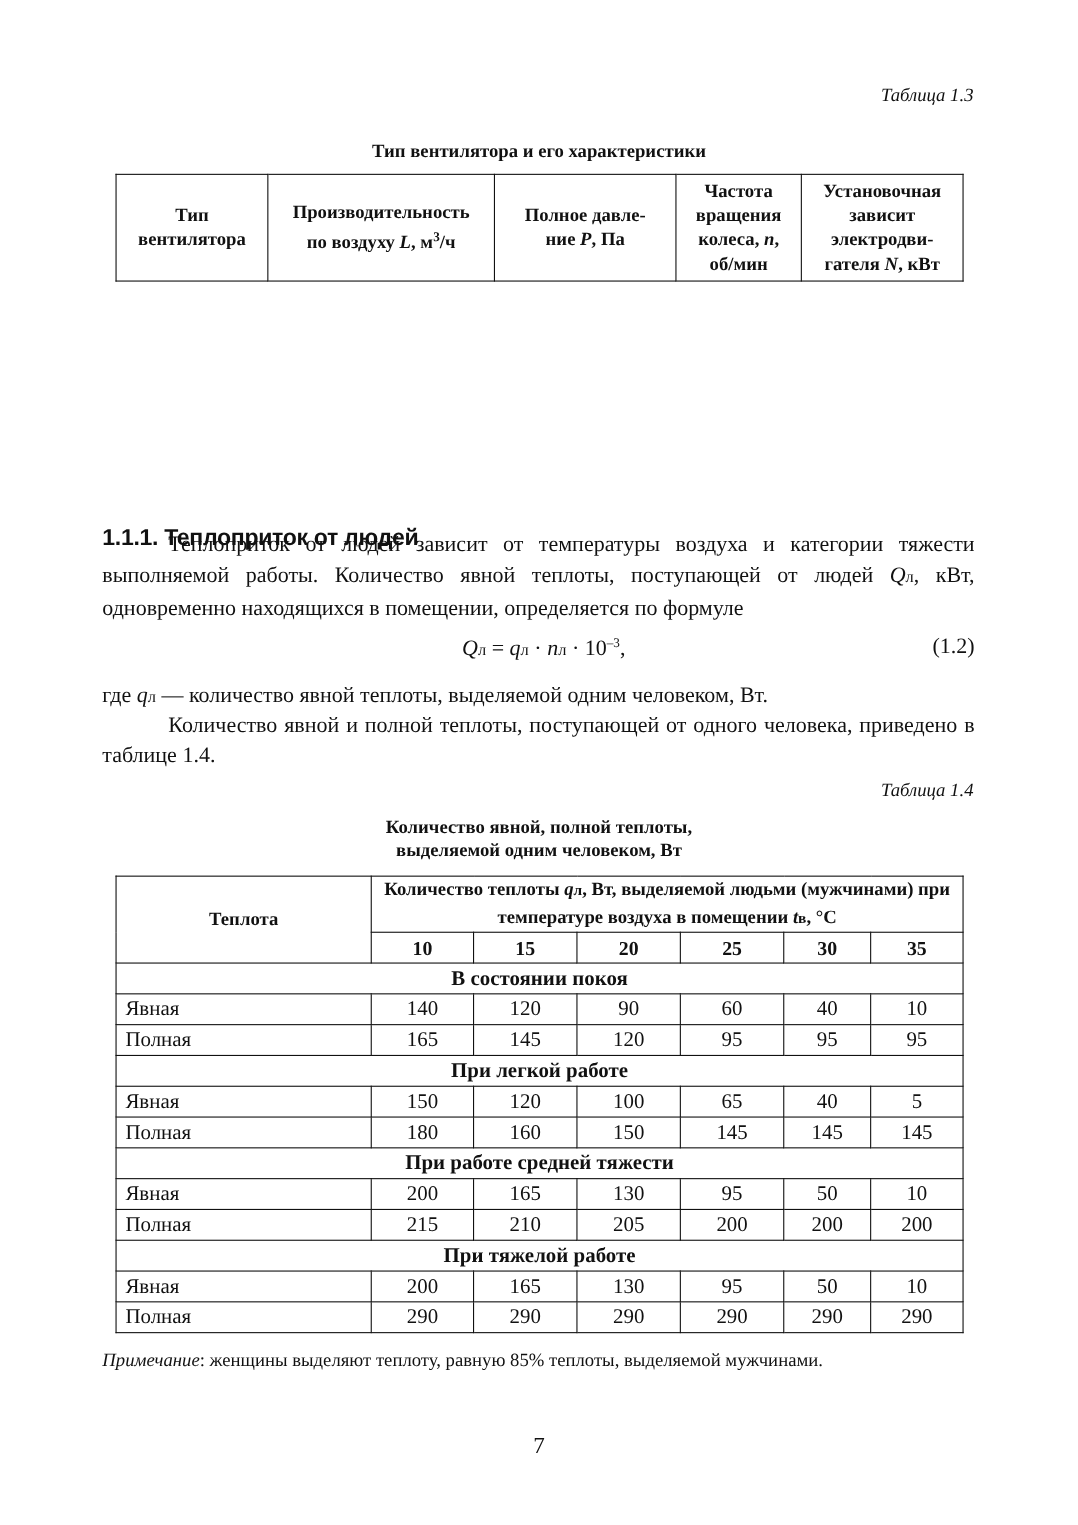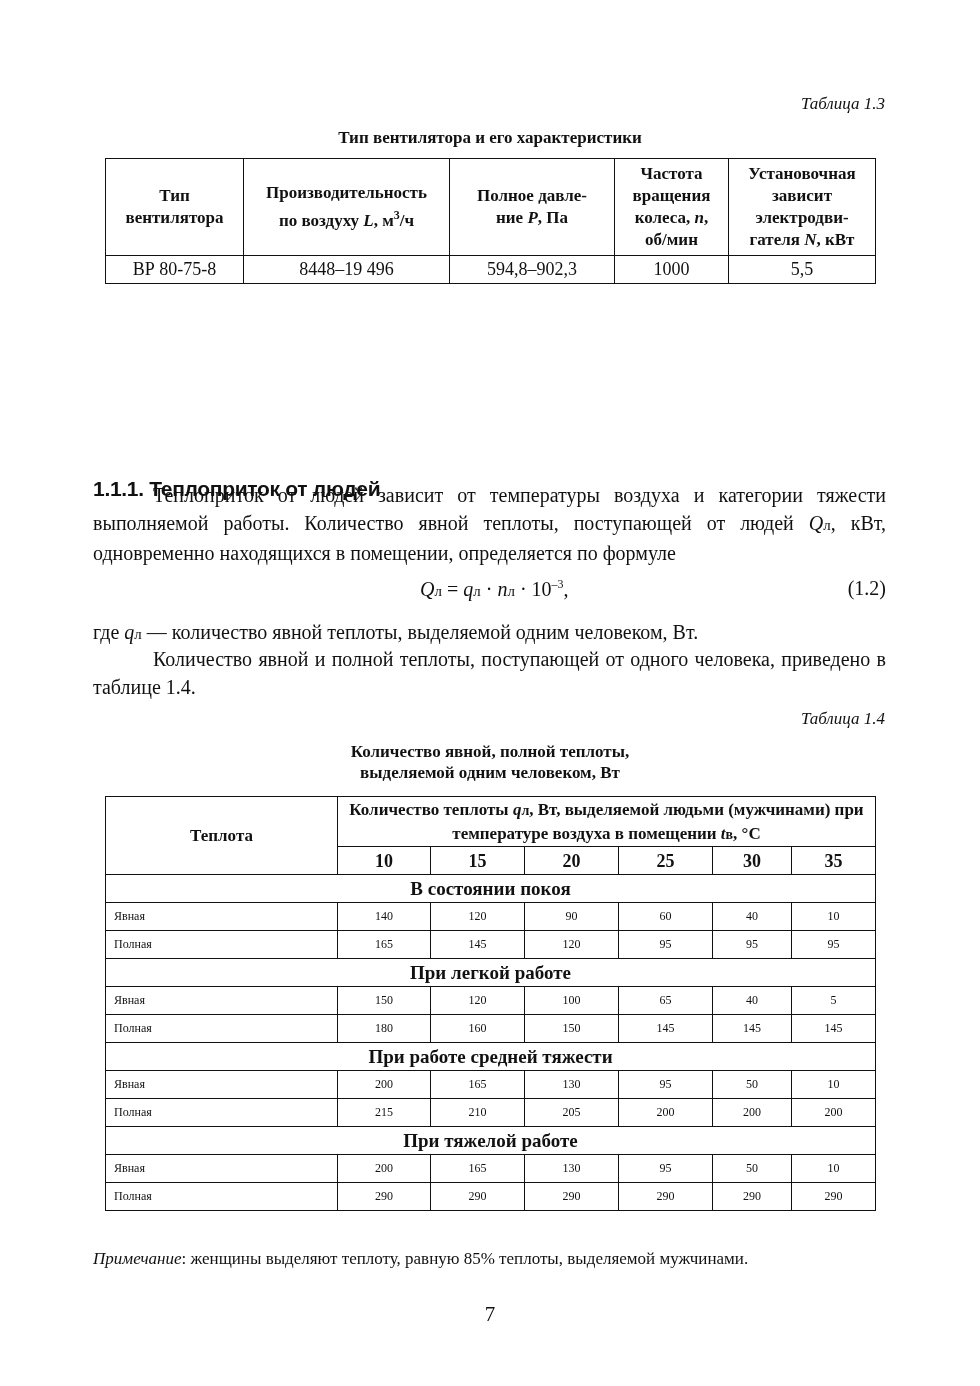--- a/index.html
+++ b/index.html
@@ -7,37 +7,37 @@
   .abs { position: absolute; }
   .table-label { font-style: italic; font-size: 17px; right: 95px; }
   .table-title { font-weight: bold; font-size: 17px; text-align: center; left: 105px; width: 770px; line-height: 21px; }
   table { border-collapse: collapse; position: absolute; left: 105px; width: 770px; table-layout: fixed; font-family: "Liberation Serif", serif; }
   td, th { border: 1.4px solid #111; text-align: center; padding: 0 4px; font-size: 17px; }
   th { font-weight: bold; line-height: 22px; }
   #t13 td { height: 27px; font-size: 18px; }
   #t13 th { height: 96px; }
   #t14 th.h1 { height: 49px; line-height: 23px; }
   #t14 th.h2 { height: 27px; font-size: 18px; }
-  #t14 td { height: 27px; font-size: 12px; }
+  #t14 td { height: 27px; font-size: 19px; }
   #t14 td.label { text-align: left; padding-left: 8px; }
   #t14 td.section { font-weight: bold; font-size: 19px; }
   .heading { left: 93px; top: 440px; font-family: "Liberation Sans", sans-serif; font-weight: bold; font-size: 21px; letter-spacing: -0.3px; margin-top: 37px; }
   .para { left: 93px; width: 793px; font-size: 20px; line-height: 28px; text-align: justify; text-align-last: left; }
   .indent { text-indent: 60px; }
   .formula { left: 420px; top: 577px; font-size: 20px; }
   .eqnum { right: 94px; top: 577px; font-size: 20px; margin-left: 25px; }
-  .note { left: 93px; top: 1227px; font-size: 17px; margin-top: 22px; }
+  .note { left: 93px; top: 1227px; font-size: 17px; }
   .pagenum { left: 0; width: 980px; text-align: center; top: 1302px; font-size: 21px; }
   i { font-style: italic; }
   sup { font-size: 12px; }
 </style>
 </head>
 <body>
 
-<div class="abs table-label" style="top:94px;font-family:Liberation Serif, serif;">Таблица 1.3</div>
+<div class="abs table-label" style="top:77px;font-family:Liberation Serif, serif;">Таблица 1.3</div>
 <div class="abs table-title" style="top:127px;">Тип вентилятора и его характеристики</div>
 
 <table id="t13" style="top:158px;">
   <colgroup>
     <col style="width:138px">
       <col style="width:206px">
       <col style="width:165px">
       <col style="width:114px">
       <col style="width:147px">
   </colgroup>
@@ -60,27 +60,20 @@
       <span>вращения</span><br>
       <span>колеса, </span><i>n</i><span>,</span><br>
       <span>об/мин</span>
     </th>
     <th>
       <span>Установочная</span><br>
       <span>зависит</span><br>
       <span>электродви-</span><br>
       <span>гателя </span><i>N</i><span>, кВт</span>
     </th>
-  </tr>
-  <tr>
-    <td>ВР 80-75-8</td>
-    <td>8448–19 496</td>
-    <td>594,8–902,3</td>
-    <td>1000</td>
-    <td>5,5</td>
   </tr>
 </tbody>
   </table>
 
 <div class="abs heading">1.1.1. Теплоприток от людей</div>
 
 <div class="abs para indent" style="top:481px;">
   <span>Теплоприток от людей зависит от температуры воздуха и категории тяже­сти выполняемой работы. Количество явной теплоты, поступающей от людей </span><i>Q</i><span style="font-size:15px;">л</span><span>, кВт, одновременно находящихся в помещении, определяется по формуле</span>
 </div>
 

